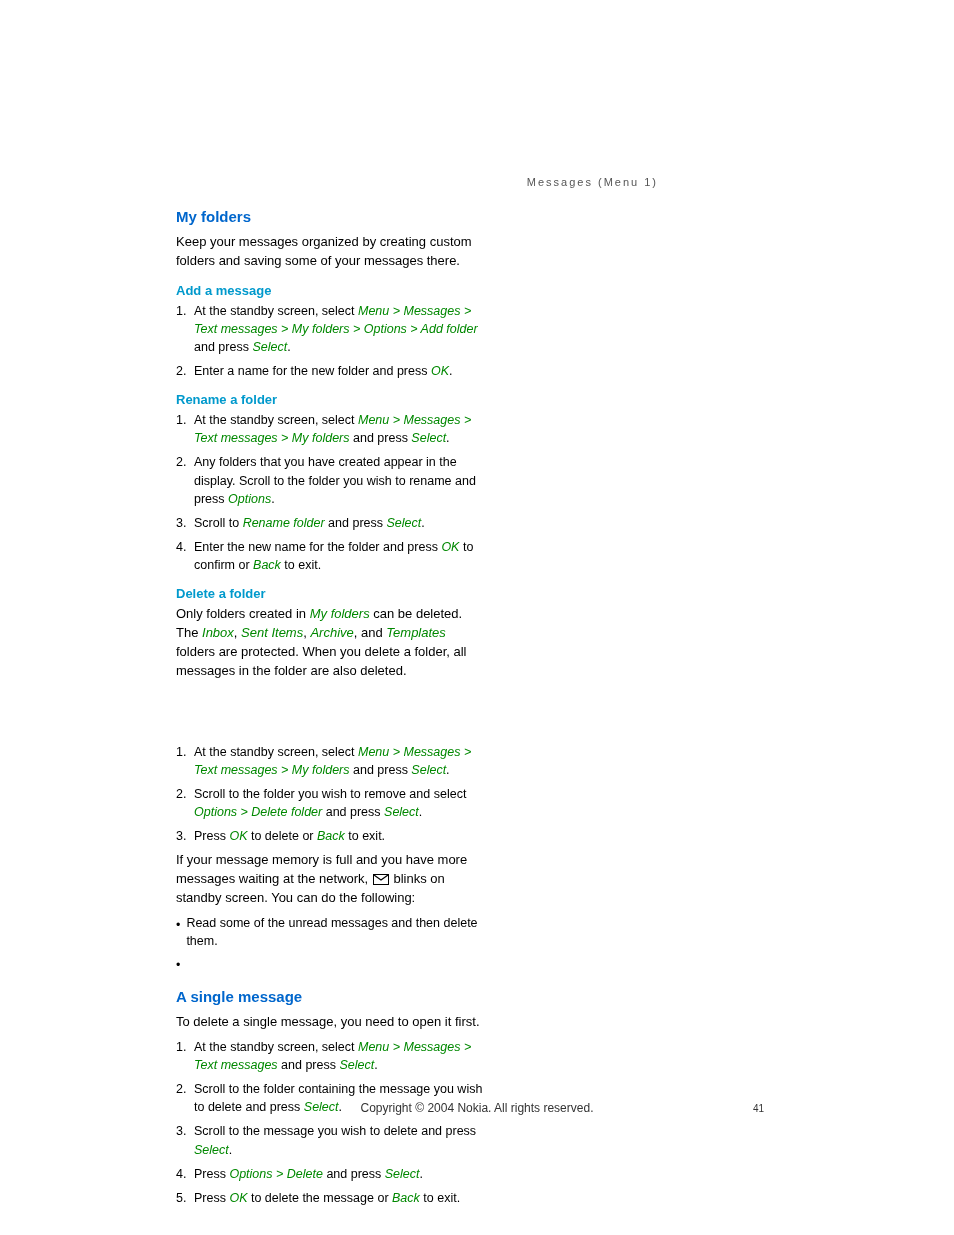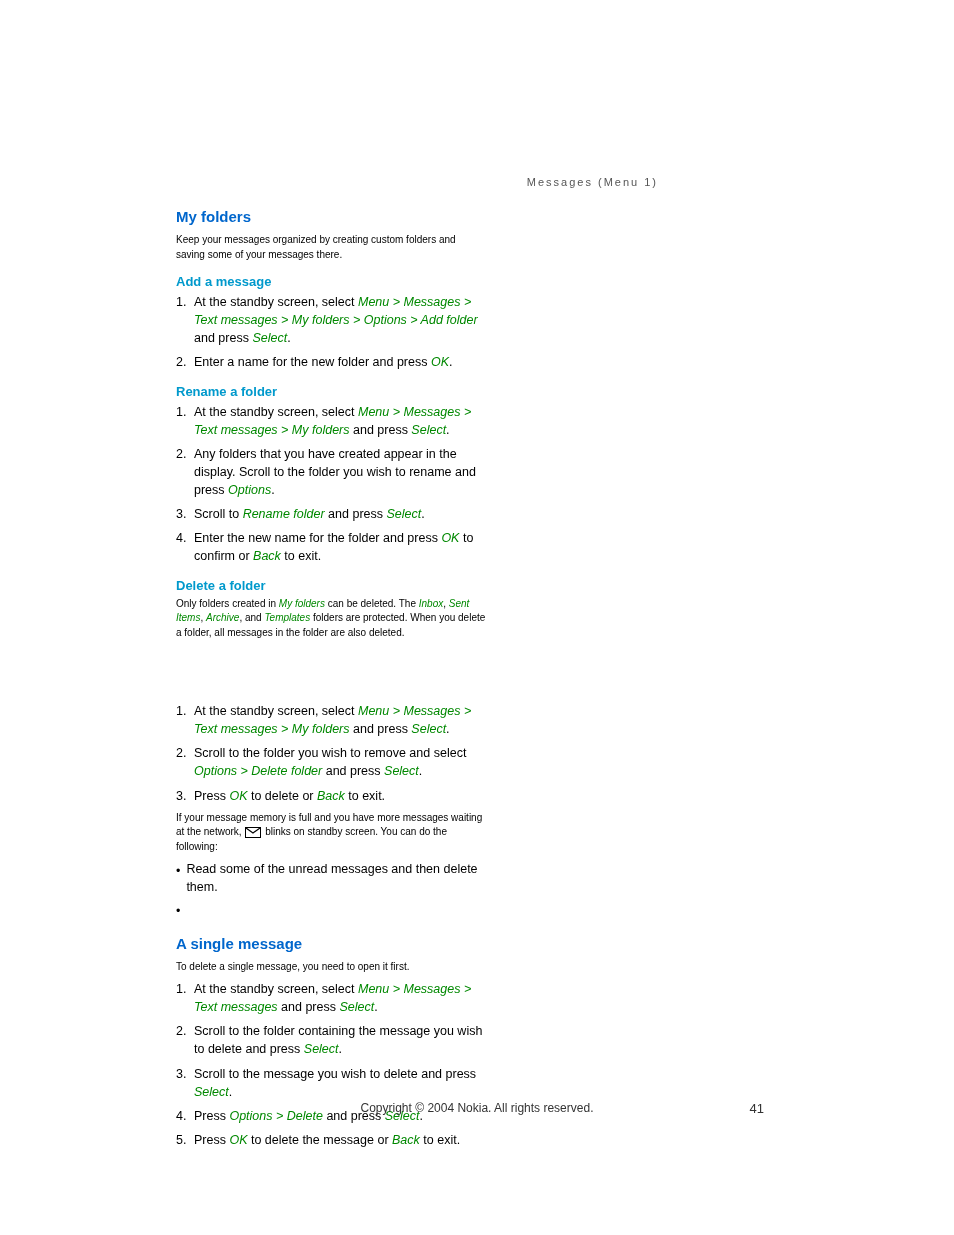--- a/index.html
+++ b/index.html
@@ -66,21 +66,21 @@
       flex-shrink: 0;
     }
     .subsection-title {
       color: #0099cc;
       font-size: 13px;
       font-weight: bold;
       margin-top: 12px;
       margin-bottom: 4px;
     }
     .body-text {
-      font-size: 10px;
+      font-size: 13px;
       line-height: 1.45;
       color: #000;
       margin-bottom: 6px;
     }
     .green-link {
       color: #008800;
       font-style: italic;
     }
     .numbered-list {
       list-style: none;
@@ -222,15 +222,15 @@
           <span class="num">5.</span>
           <span>Press <span class="green-link">OK</span> to delete the message or <span class="green-link">Back</span> to exit.</span>
         </li>
       </ol>
 
     </div>
   </div>
 
   <div style="position:absolute; bottom:120px; left:0; right:0; display:flex; justify-content:center; align-items:center;">
     <span style="font-size:12px; color:#333;">Copyright © 2004 Nokia. All rights reserved.</span>
-    <span style="font-size:13px; color:#333; position:absolute; right:190px;">41</span>
+    <span style="font-size:10px; color:#333; position:absolute; right:190px;">41</span>
   </div>
 </div>
 
 </body></html>

